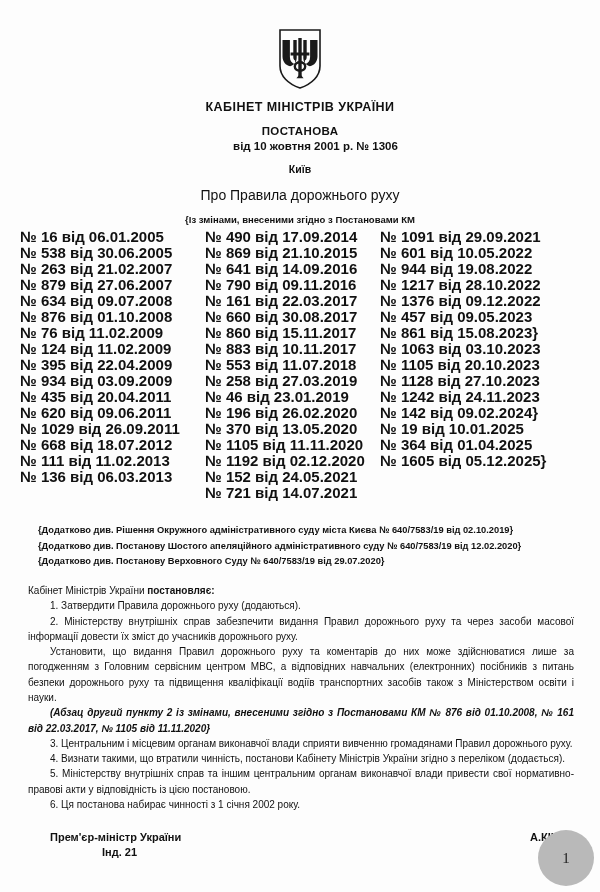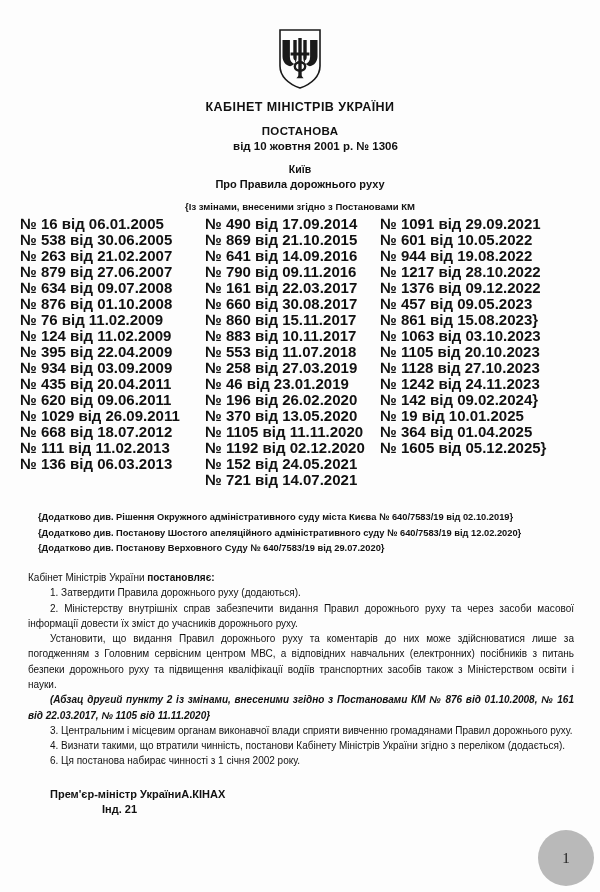--- a/index.html
+++ b/index.html
@@ -58,23 +58,23 @@
     font-weight: bold;
     margin-top: 3px;
     padding-left: 31px;
   }
   .doc-city {
     font-size: 10.5px;
     font-weight: bold;
     margin-top: 11px;
   }
   .doc-subject {
-    font-size: 11px;
-    font-weight: bold;
-    margin-top: 3px;
+    font-size: 14px;
+    font-weight: normal;
+    margin-top: 12px;
   }
 
   
   .amend-note {
     text-align: center;
     font-size: 9.5px;
     margin-top: 11px;
     font-weight: bold;
   }
   .amend-cols {
@@ -126,20 +126,21 @@
 
   
   .sign-block {
     margin-top: 14px;
     padding: 0 26px 0 50px;
     font-size: 11px;
     font-weight: bold;
   }
   .sign-row {
     display: flex;
+    justify-content: space-between;
     align-items: baseline;
     margin-top: 19px;
   }
   .sign-ind {
     margin-top: 3px;
     padding-left: 52px;
     font-size: 11px;
     font-weight: bold;
   }
 
@@ -257,20 +258,21 @@
   </div>
 
   <div class="body-text">
     <p class="noindent"><span>Кабінет Міністрів України </span><span class="b">постановляє:</span></p>
     <p>1. Затвердити Правила дорожнього руху (додаються).</p>
     <p>2. Міністерству внутрішніх справ забезпечити видання Правил дорожнього руху та через засоби масової інформації довести їх зміст до учасників дорожнього руху.</p>
     <p>Установити, що видання Правил дорожнього руху та коментарів до них може здійснюватися лише за погодженням з Головним сервісним центром МВС, а відповідних навчальних (електронних) посібників з питань безпеки дорожнього руху та підвищення кваліфікації водіїв транспортних засобів також з Міністерством освіти і науки.</p>
     <p class="note-italic">(Абзац другий пункту 2 із змінами, внесеними згідно з Постановами КМ № 876 від 01.10.2008, № 161 від 22.03.2017, № 1105 від 11.11.2020}</p>
     <p>3. Центральним і місцевим органам виконавчої влади сприяти вивченню громадянами Правил дорожнього руху.</p>
     <p>4. Визнати такими, що втратили чинність, постанови Кабінету Міністрів України згідно з переліком (додається).</p>
+    <p>5. Міністерству внутрішніх справ та іншим центральним органам виконавчої влади привести свої нормативно-правові акти у відповідність із цією постановою.</p>
     <p>6. Ця постанова набирає чинності з 1 січня 2002 року.</p>
   </div>
 
   <div class="sign-block">
     <div class="sign-row">
       <span>Прем'єр-міністр України</span>
       <span>А.КІНАХ</span>
     </div>
     <div class="sign-ind">Інд. 21</div>
   </div>

